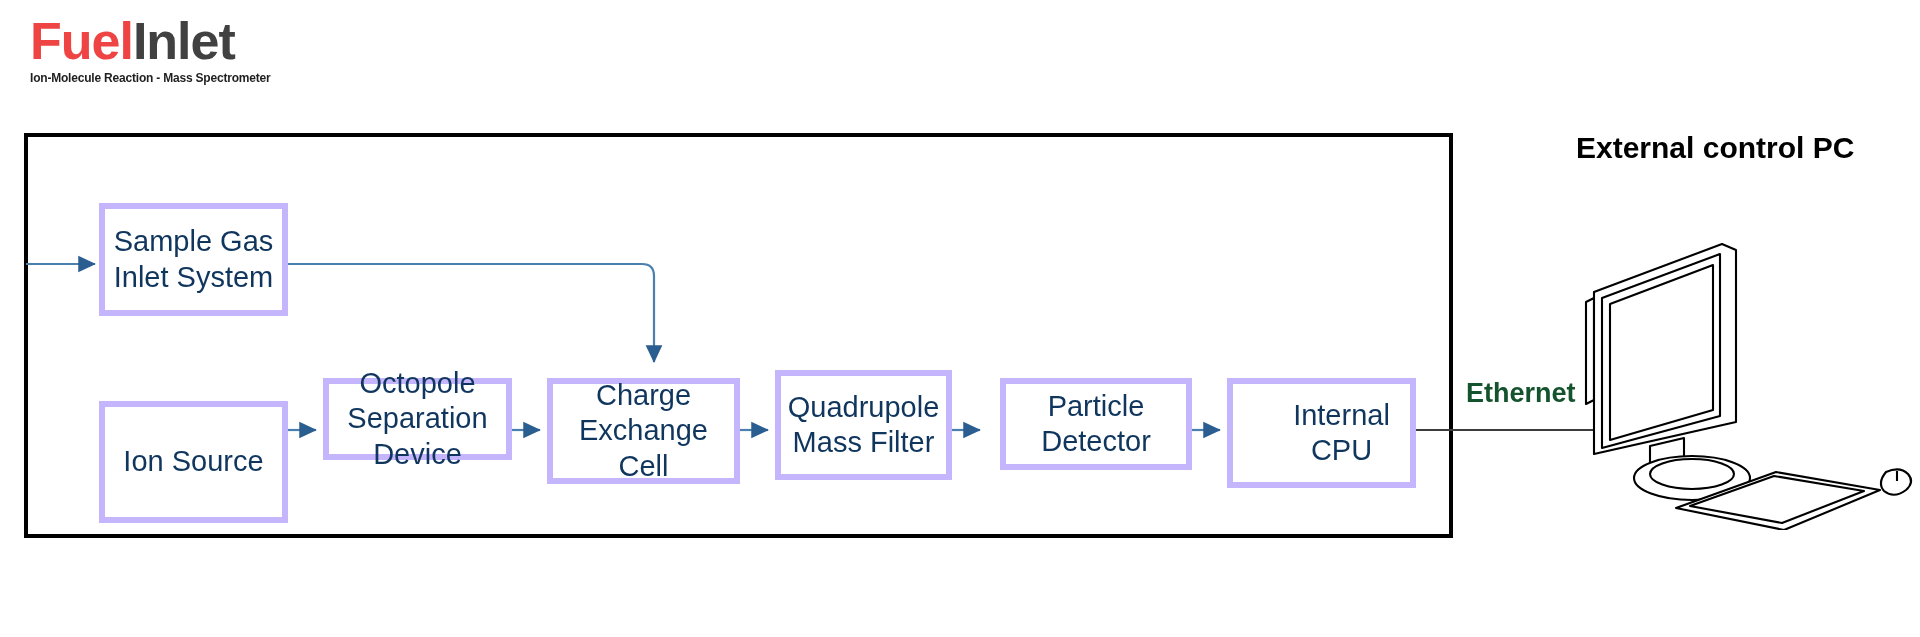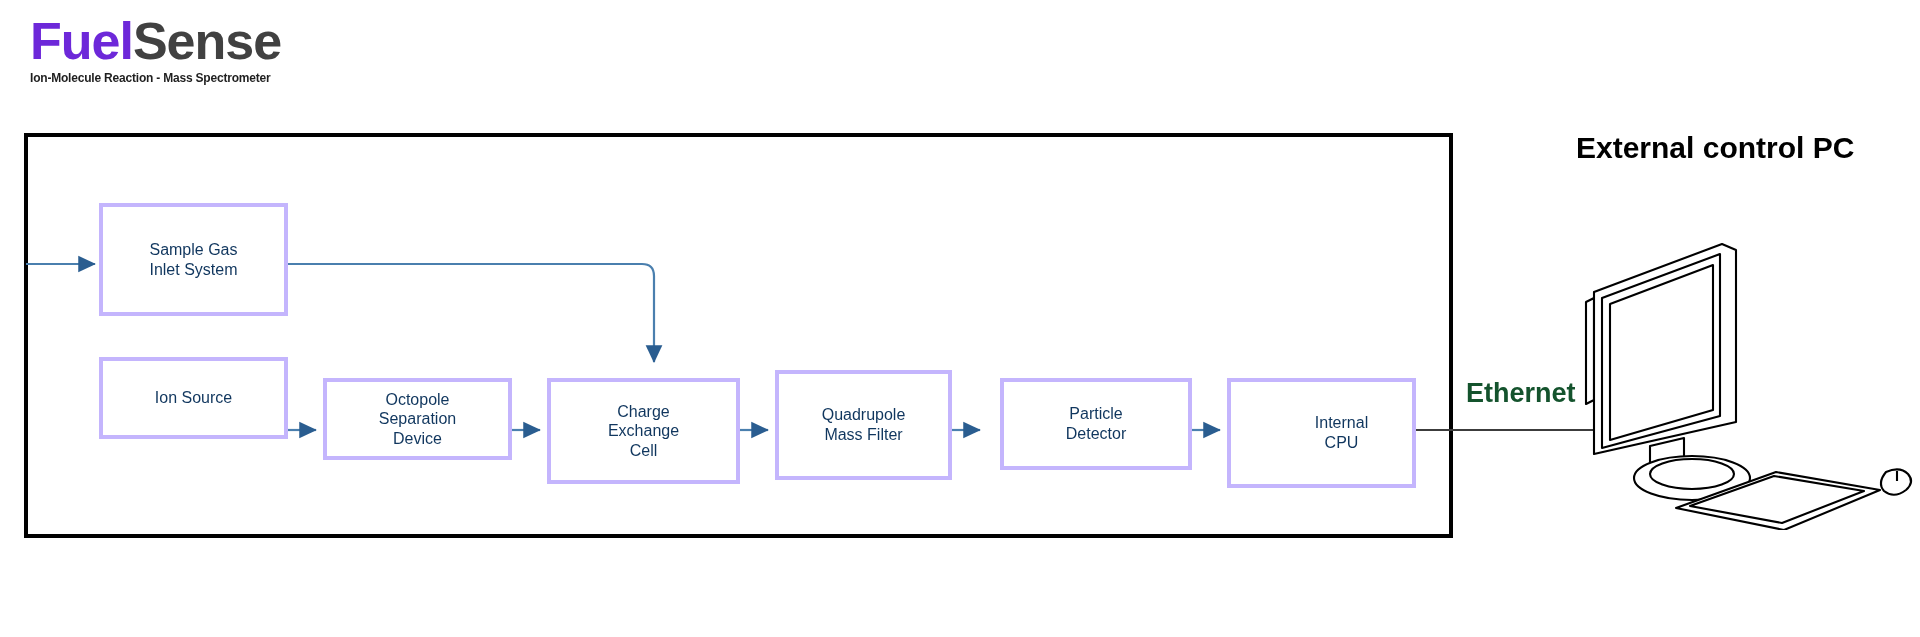--- a/index.html
+++ b/index.html
@@ -23,21 +23,21 @@
     top: 14px;
     width: 330px;
   }
   #logo-wordmark {
     font-size: 52px;
     font-weight: bold;
     letter-spacing: -1px;
     line-height: 1.05;
     white-space: nowrap;
   }
-  #logo-word-fuel { color: #6d28d9; text-align: center; }
+  #logo-word-fuel { color: #ef4444; text-align: center; }
   #logo-word-sense { color: #414141; }
   #logo-tagline {
     margin-top: 2px;
     font-size: 12px;
     font-weight: bold;
     color: #1f1f1f;
     letter-spacing: -0.2px;
     white-space: nowrap;
   }
 
@@ -49,25 +49,25 @@
     width: 1429px;
     height: 405px;
     border: 4px solid #000000;
     box-sizing: border-box;
     background: #ffffff;
   }
 
   
   .pbox {
     position: absolute;
-    border: 4px solid #c4b5fd;
+    border: 6px solid #c4b5fd;
     box-sizing: border-box;
     background: #ffffff;
     color: #10365e;
-    font-size: 16px;
+    font-size: 29px;
     line-height: 1.22;
     display: flex;
     align-items: center;
     justify-content: center;
     text-align: center;
     padding: 2px 4px;
   }
   .pbox span { display: block; }
 
   
@@ -105,21 +105,21 @@
     top: 240px;
     width: 340px;
     height: 290px;
   }
 </style>
 </head>
 <body>
 
 <div id="logo-block">
   <div id="logo-wordmark">
-    <span id="logo-word-fuel">Fuel</span><span id="logo-word-sense">Sense</span>
+    <span id="logo-word-fuel">Fuel</span><span id="logo-word-sense">Inlet</span>
   </div>
   <div id="logo-tagline">Ion-Molecule Reaction - Mass Spectrometer</div>
 </div>
 
 <div id="enclosure"></div>
 
 <svg id="wires" viewBox="0 0 1920 637" xmlns="http://www.w3.org/2000/svg">
   <defs>
     <marker id="ah" markerWidth="9" markerHeight="9" refX="7.6" refY="4.5" orient="auto" markerUnits="strokeWidth">
       <path d="M0,0.7 L8,4.5 L0,8.3 z" fill="#2a5d90"></path>
@@ -147,21 +147,21 @@
   </g>
 </svg>
 
 <div class="pbox" style="left:99px; top:203px; width:189px; height:113px;">
   <div>
     <span>Sample Gas</span>
     <span>Inlet System</span>
   </div>
 </div>
 
-<div class="pbox" style="left:99px; top:357px; width:189px; height:82px;">
+<div class="pbox" style="left:99px; top:401px; width:189px; height:122px;">
   <div>
     <span>Ion Source</span>
   </div>
 </div>
 
 <div class="pbox" style="left:323px; top:378px; width:189px; height:82px;">
   <div>
     <span>Octopole</span>
     <span>Separation</span>
     <span>Device</span>

